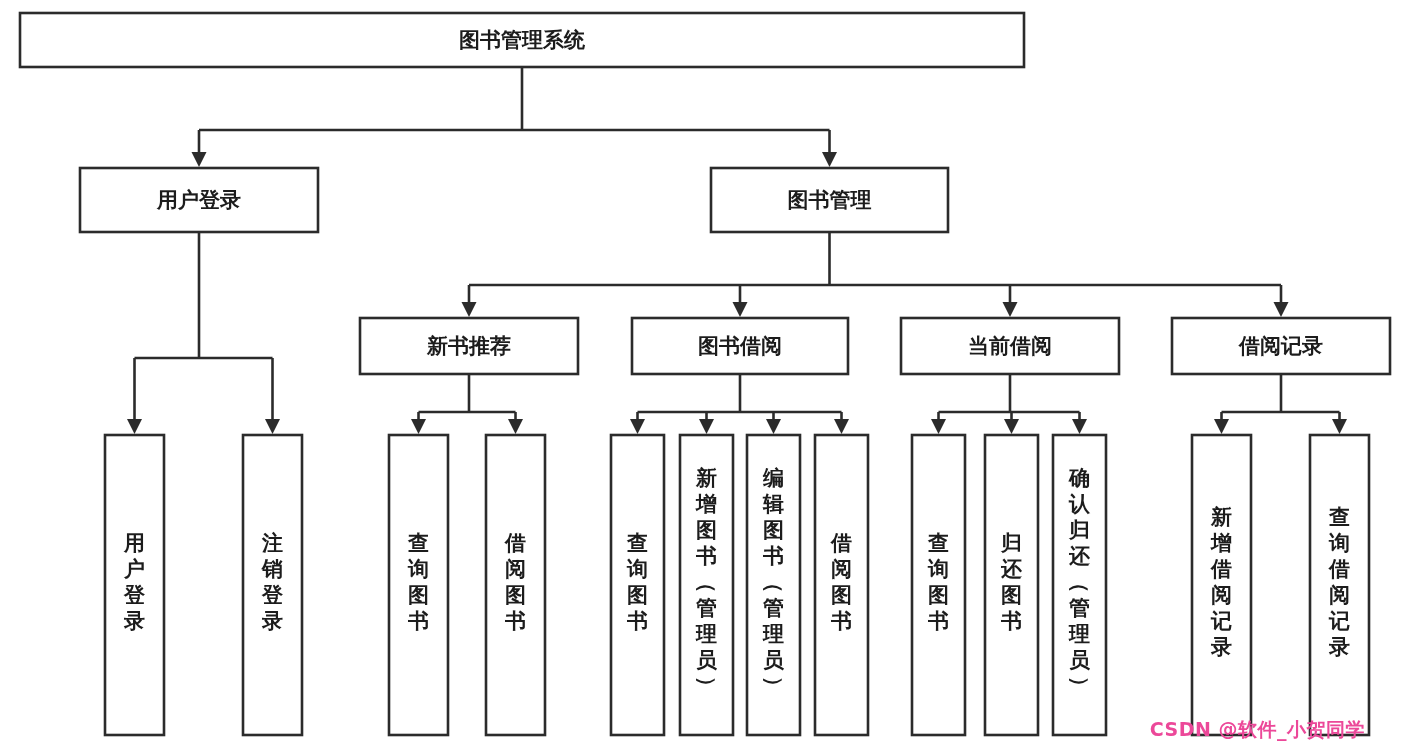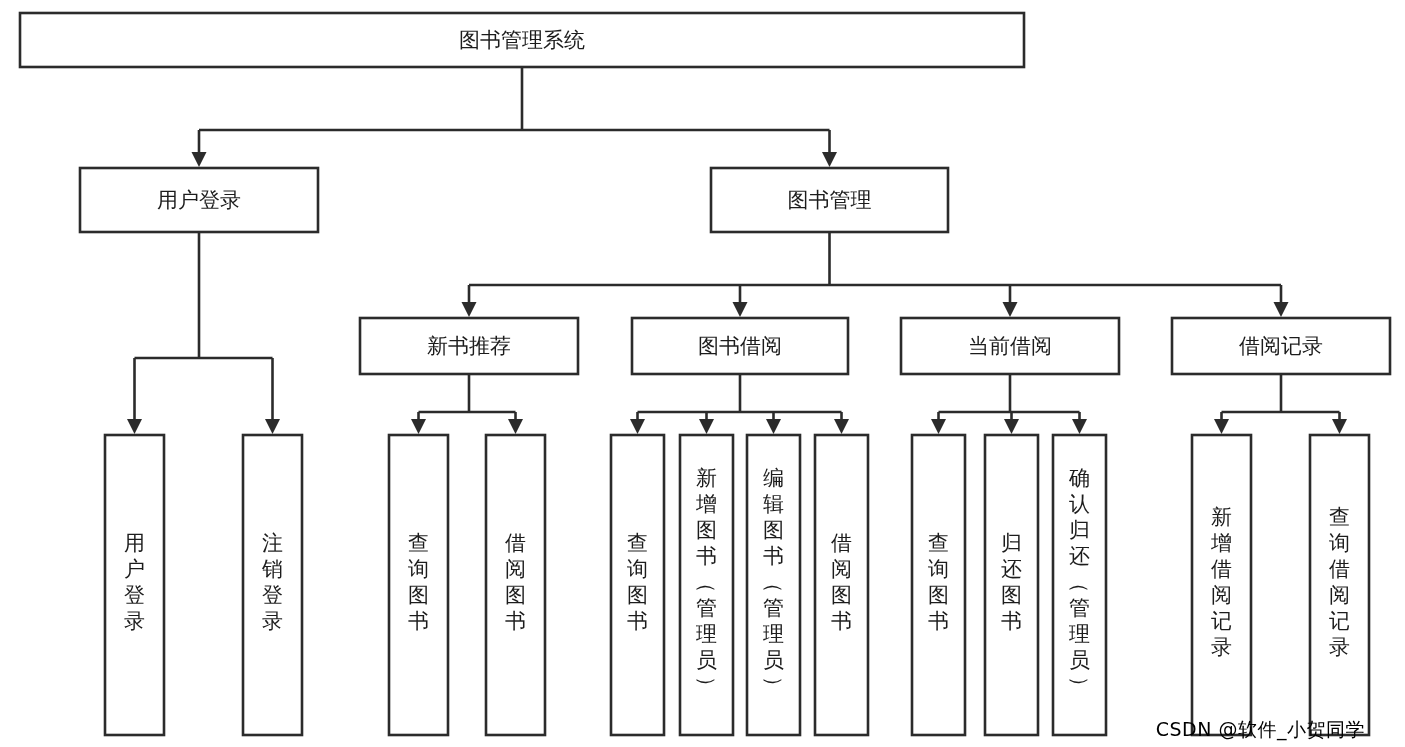--- a/index.html
+++ b/index.html
@@ -11,20 +11,21 @@
     width: 1405px;
     height: 747px;
     font-family: "DejaVu Sans", "Liberation Sans", sans-serif;
     overflow: hidden;
     position: relative;
   }
   #diagram-root {
     position: relative;
     width: 1373px;
     height: 747px;
+    font-weight: bold;
   }
   svg.diagram-svg {
     position: absolute;
     top: 0;
     left: 0;
     width: 1405px;
     height: 747px;
   }
   .node-box {
     fill: #ffffff;
@@ -47,21 +48,21 @@
     font-size: 21px;
     text-anchor: middle;
     dominant-baseline: middle;
   }
   .watermark {
     position: absolute;
     right: 8px;
     bottom: 4px;
     font-family: "DejaVu Sans", "Liberation Sans", sans-serif;
     font-size: 19px;
-    color: #000000;
+    color: #ec4899;
     letter-spacing: 0.5px;
     white-space: nowrap;
     pointer-events: none;
   }
 </style>
 </head>
 <body>
 
 <div id="diagram-root">
   <svg class="diagram-svg" viewBox="0 0 1405 747">

